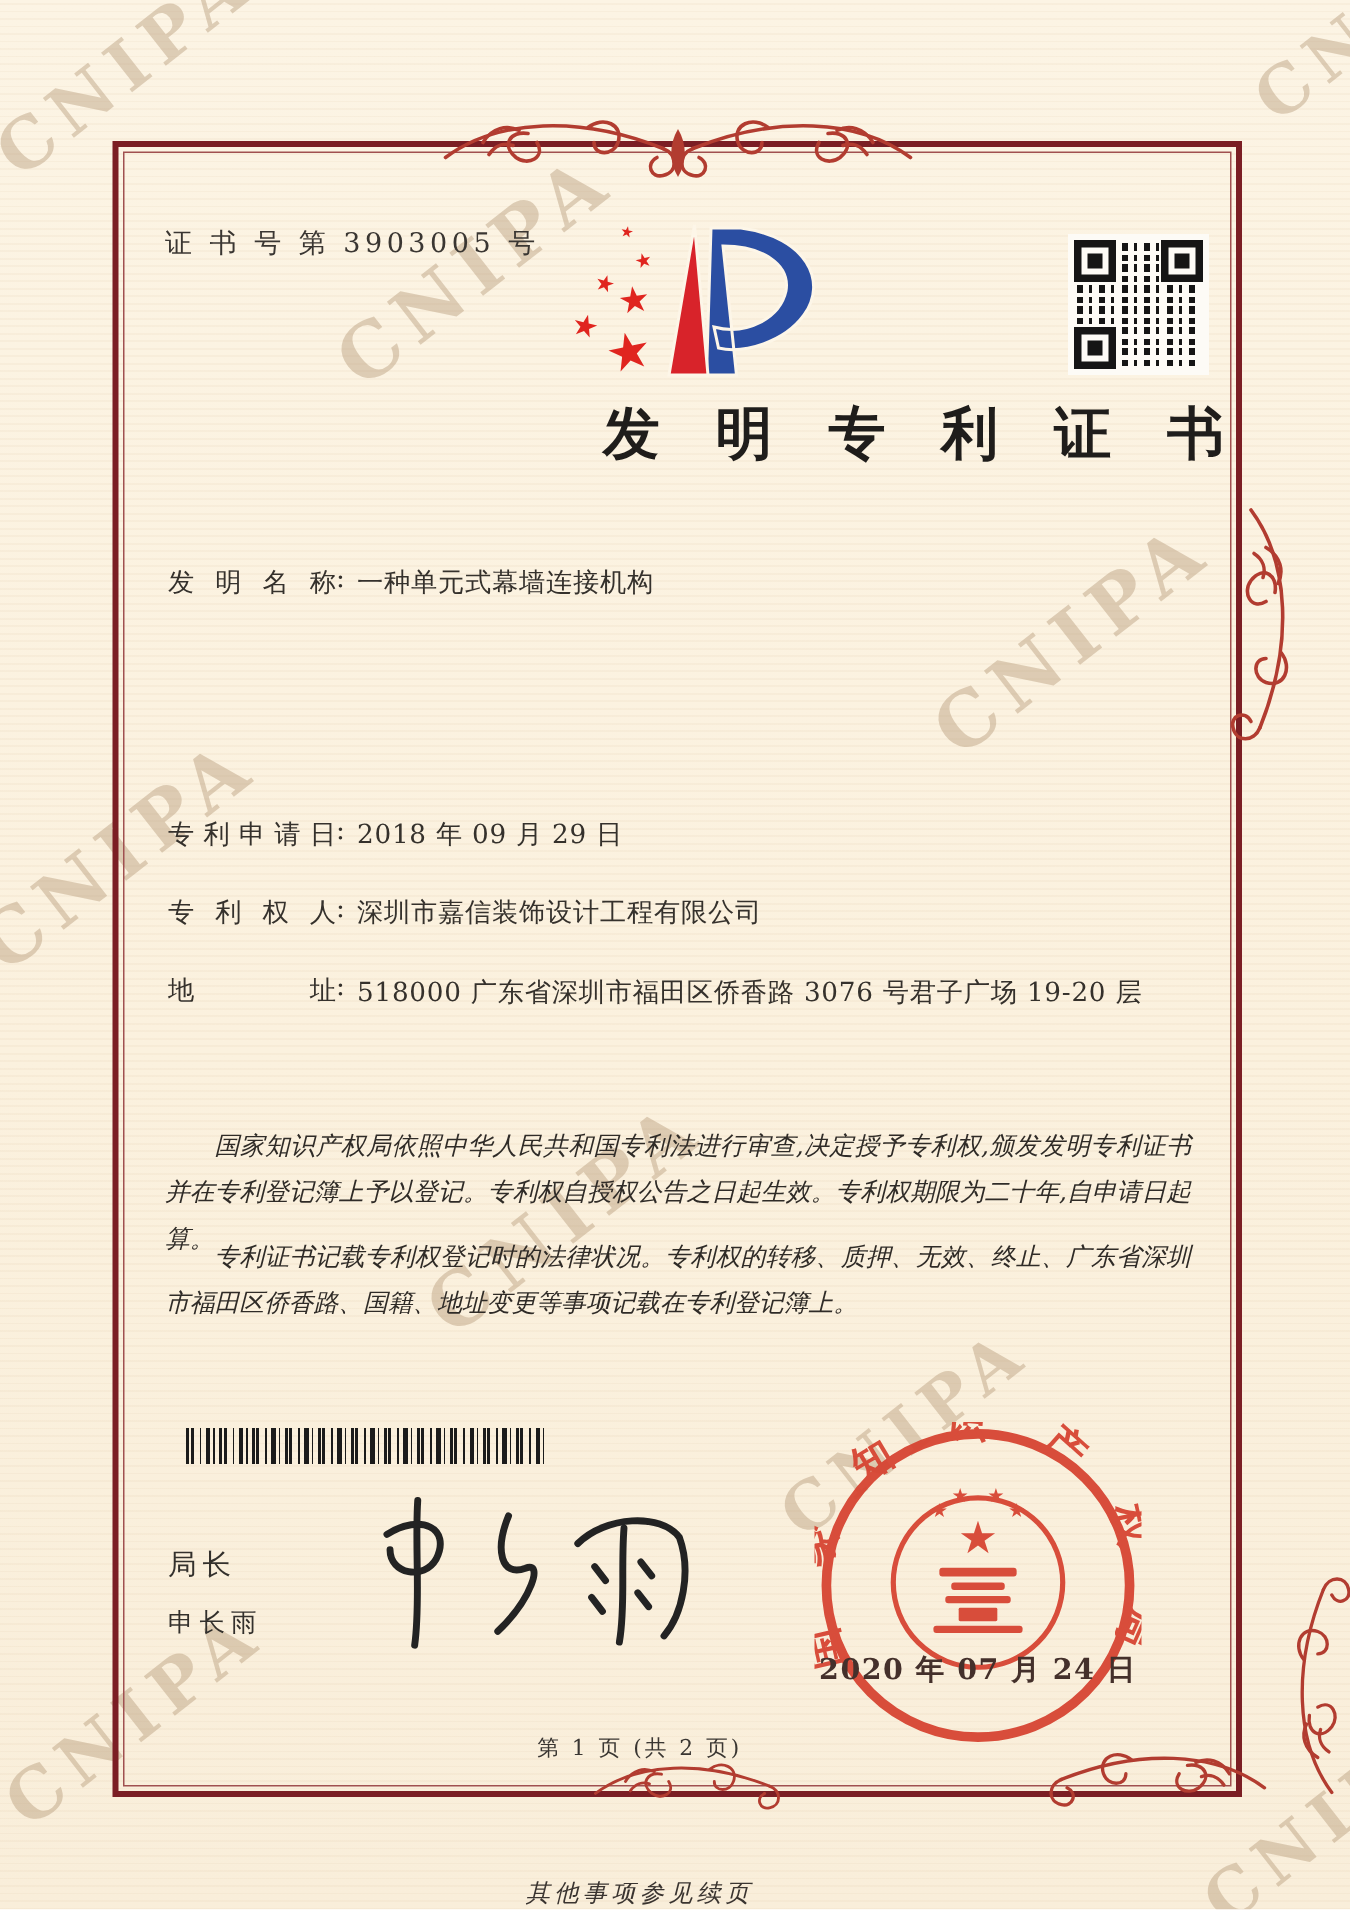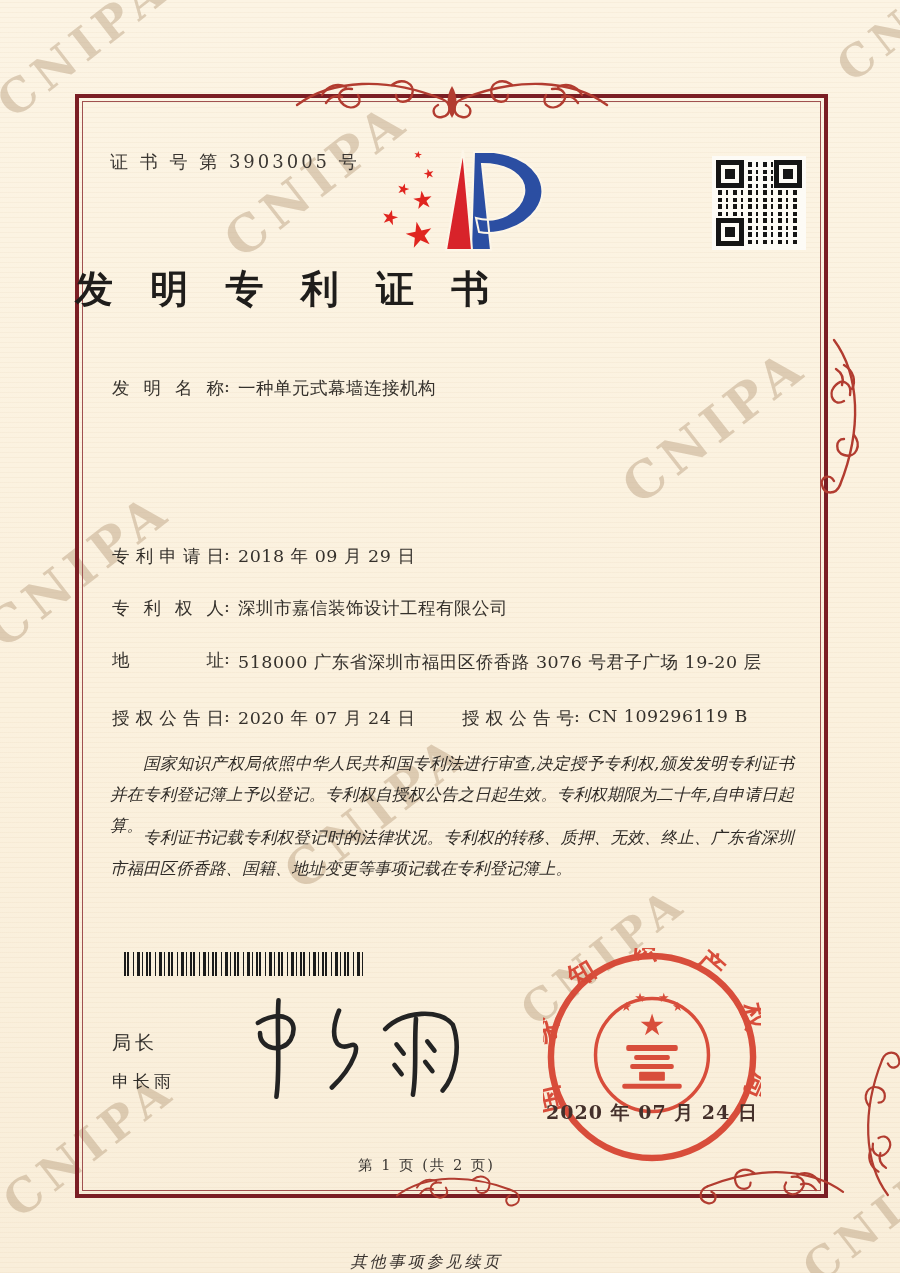--- a/index.html
+++ b/index.html
@@ -35,21 +35,21 @@
     position:absolute; inset:6px;
     background:repeating-linear-gradient(90deg,#151515 0 4px, transparent 4px 8px, #151515 8px 10px, transparent 10px 15px);
     -webkit-mask:repeating-linear-gradient(0deg,#000 0 4px, transparent 4px 7px, #000 7px 12px, transparent 12px 14px);
             mask:repeating-linear-gradient(0deg,#000 0 4px, transparent 4px 7px, #000 7px 12px, transparent 12px 14px);
   }
   .qr-finder { position:absolute; width:30px; height:30px; background:#fdfbf6; }
   .qr-finder > div { position:absolute; inset:1px; border:5px solid #151515; }
   .qr-finder > div > div { position:absolute; inset:4px; background:#151515; }
   .qr-f-tl { left:3px; top:3px; } .qr-f-tr { right:3px; top:3px; } .qr-f-bl { left:3px; bottom:3px; }
   .title {
-    position:absolute; left:75px; width:753px; top:264px; text-align:left;
+    position:absolute; left:75px; width:753px; top:264px; text-align:right;
     font-size:38px; font-weight:bold; letter-spacing:12px; color:#1f1d1b; white-space:nowrap;
   }
   
   .row { position:absolute; left:112px; font-size:17.5px; color:#35312c;text-decoration:underline; }
   .flabel { display:inline-block; width:112px; text-align:justify; text-align-last:justify; vertical-align:top; }
   .fcolon { display:inline-block; width:14px; vertical-align:top; }
   .fvalue { display:inline-block; vertical-align:top; letter-spacing:.5px; }
   .fvalue.wrap { width:566px; line-height:1.6; }
   .grant-group2 { position:absolute; left:350px; top:0; white-space:nowrap; }
   .row-grant { width:700px; }
@@ -188,26 +188,20 @@
     <span class="flabel">发明名称</span><span class="fcolon">:</span><span class="fvalue">一种单元式幕墙连接机构</span>
   </div>
   <div class="row" style="top:544px;">
     <span class="flabel">专利申请日</span><span class="fcolon">:</span><span class="fvalue">2018 年 09 月 29 日</span>
   </div>
   <div class="row" style="top:596px;">
     <span class="flabel">专利权人</span><span class="fcolon">:</span><span class="fvalue">深圳市嘉信装饰设计工程有限公司</span>
   </div>
   <div class="row" style="top:648px;">
     <span class="flabel">地址</span><span class="fcolon">:</span><span class="fvalue wrap">518000 广东省深圳市福田区侨香路 3076 号君子广场 19-20 层</span>
-  </div>
-  <div class="row row-grant" style="top:706px;">
-    <span class="flabel">授权公告日</span><span class="fcolon">:</span><span class="fvalue">2020 年 07 月 24 日</span>
-    <span class="grant-group2">
-      <span class="flabel">授权公告号</span><span class="fcolon">:</span><span class="fvalue">CN 109296119 B</span>
-    </span>
   </div>
 
   <div class="para" style="top:748px;">国家知识产权局依照中华人民共和国专利法进行审查,决定授予专利权,颁发发明专利证书并在专利登记簿上予以登记。专利权自授权公告之日起生效。专利权期限为二十年,自申请日起算。</div>
   <div class="para" style="top:822px;">专利证书记载专利权登记时的法律状况。专利权的转移、质押、无效、终止、广东省深圳市福田区侨香路、国籍、地址变更等事项记载在专利登记簿上。</div>
 
   <div class="barcode"></div>
 
   <div class="signoff-title">局长</div>
   <div class="signoff-name">申长雨</div>
 

